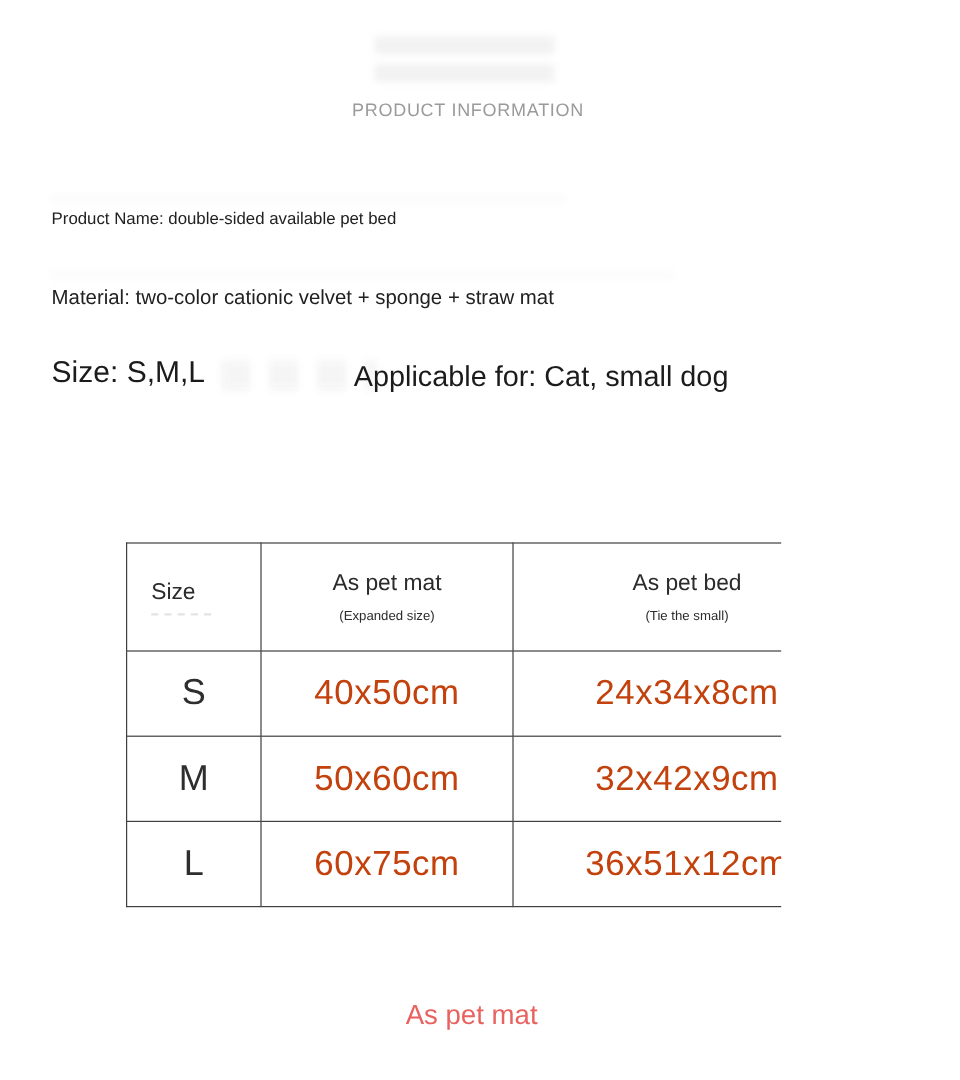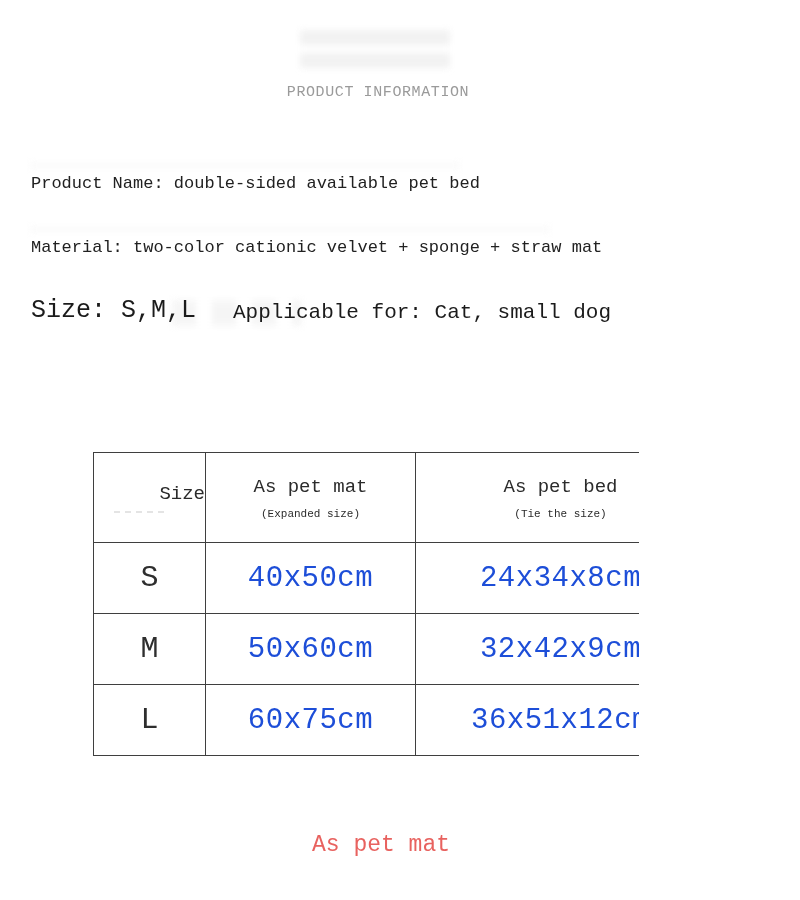--- a/index.html
+++ b/index.html
@@ -1,18 +1,18 @@
 <!DOCTYPE html>
 <html><head>
 <meta charset="utf-8">
 <style>
   html,body { margin:0; padding:0; background:#ffffff; }
   .page {
     position:relative; width:639px; height:900px; background:#ffffff;
-    font-family:Liberation Mono, monospace; overflow:hidden;
+    font-family:Liberation Sans, sans-serif; overflow:hidden;margin-left:12px;
   }
 
   
   .ghost { position:absolute; pointer-events:none; filter:blur(3px); opacity:.85; }
   .ghost-top {
     left:300px; top:30px; width:150px; height:44px;
     background:repeating-linear-gradient(180deg,#f0f0f0 0 15px,#ffffff 15px 23px);
   }
   .ghost-smudge {
     left:172px; top:300px; width:130px; height:26px; opacity:.9;
@@ -20,46 +20,46 @@
   }
   .ghost-line-1 { left:30px; top:162px; width:430px; height:7px; background:#fafafa; }
   .ghost-line-2 { left:30px; top:226px; width:520px; height:7px; background:#fafafa; }
 
   .section-title {
     position:absolute; top:84px; left:0; width:756px; text-align:center;
     font-size:15px; color:#9a9a9a; letter-spacing:.6px;
   }
 
   .line { position:absolute; color:#212121; white-space:nowrap; }
-  .line-name     { left:31px; top:174px; font-size:17px; }
+  .line-name     { left:31px; top:174px; font-size:14px; }
   .line-material { left:31px; top:238px; font-size:17px; }
   .line-size     { left:31px; top:296px; font-size:25px; color:#1b1b1b; }
-  .line-applicable { right:28px; top:301px; font-size:21px; color:#1b1b1b; }
+  .line-applicable { right:44px; top:301px; font-size:24px; color:#1b1b1b; }
   .line-features { left:33px; top:368px; font-size:16.5px; color:#262626; }
 
   table.size-chart {
     position:absolute; left:93px; top:452px; width:612px; height:303px;
     border-collapse:collapse; table-layout:fixed;
   }
   .size-chart th, .size-chart td {
     border:1.5px solid #3f3f3f; text-align:center; vertical-align:middle;
     font-weight:400; padding:0;
   }
   .size-chart tr.header-row { height:90px; }
   .size-chart tr.data-row   { height:71px; }
   .col-size { width:112px; } .col-mat { width:210px; } .col-bed { width:290px; }
 
-  .th-size-inner { text-align:right; padding-left:20px; }
+  .th-size-inner { text-align:left; padding-left:20px; }
   .th-size-label { font-size:19px; color:#2b2b2b; }
   .th-size-ghost { width:50px; margin-top:6px; border-top:2px dashed #e4e4e4; filter:blur(.5px); }
   .th-main { font-size:19px; color:#2b2b2b; }
   .th-sub  { font-size:11px; color:#2b2b2b; margin-top:10px; }
 
   td.cell-size { font-size:30px; color:#2e2e2e; }
-  td.cell-dim  { font-size:29px; color:#1d4ed8; letter-spacing:.5px; }
+  td.cell-dim  { font-size:29px; color:#c2410c; letter-spacing:.5px; }
 
   .caption {
     position:absolute; top:832px; left:0; width:762px; text-align:center;
     font-size:23px; color:#e8625f;
   }
 </style>
 </head>
 <body>
 
 <div class="page">
@@ -93,21 +93,21 @@
           <div class="th-size-label">Size</div>
           <div class="th-size-ghost"></div>
         </div>
       </th>
       <th>
         <div class="th-main">As pet mat</div>
         <div class="th-sub">(Expanded size)</div>
       </th>
       <th>
         <div class="th-main">As pet bed</div>
-        <div class="th-sub">(Tie the size)</div>
+        <div class="th-sub">(Tie the small)</div>
       </th>
     </tr>
     <tr class="data-row">
       <td class="cell-size">S</td>
       <td class="cell-dim">40x50cm</td>
       <td class="cell-dim">24x34x8cm</td>
     </tr>
     <tr class="data-row">
       <td class="cell-size">M</td>
       <td class="cell-dim">50x60cm</td>

